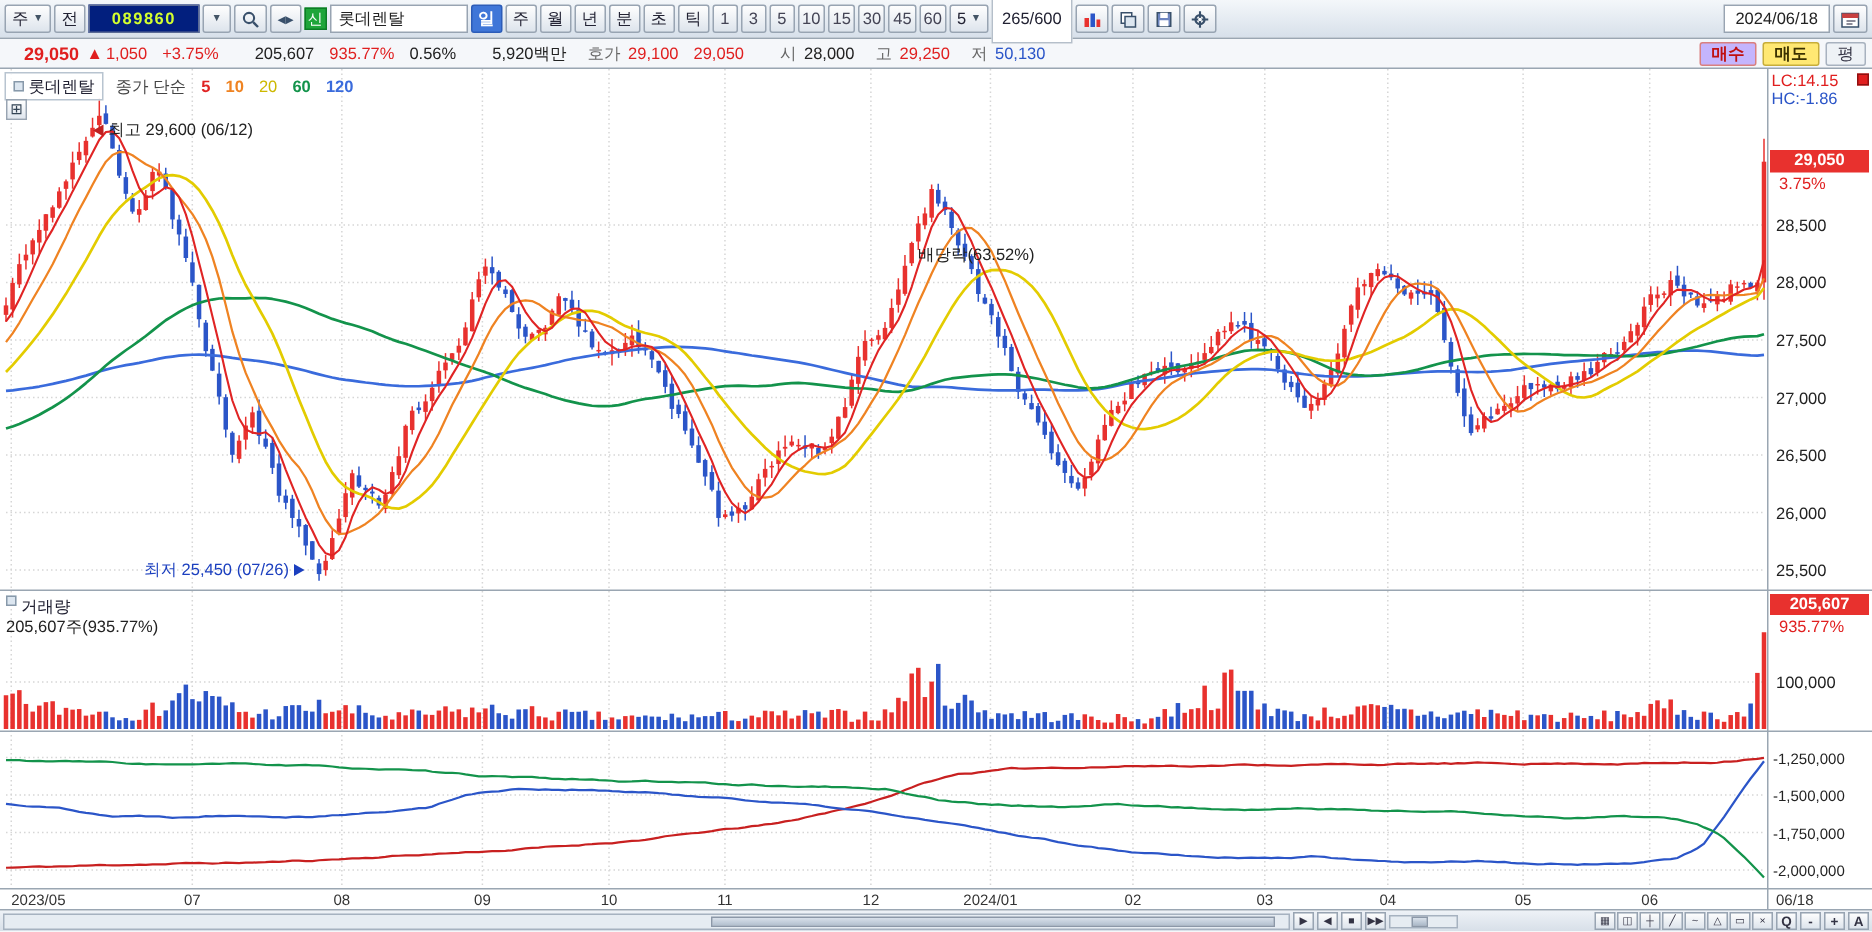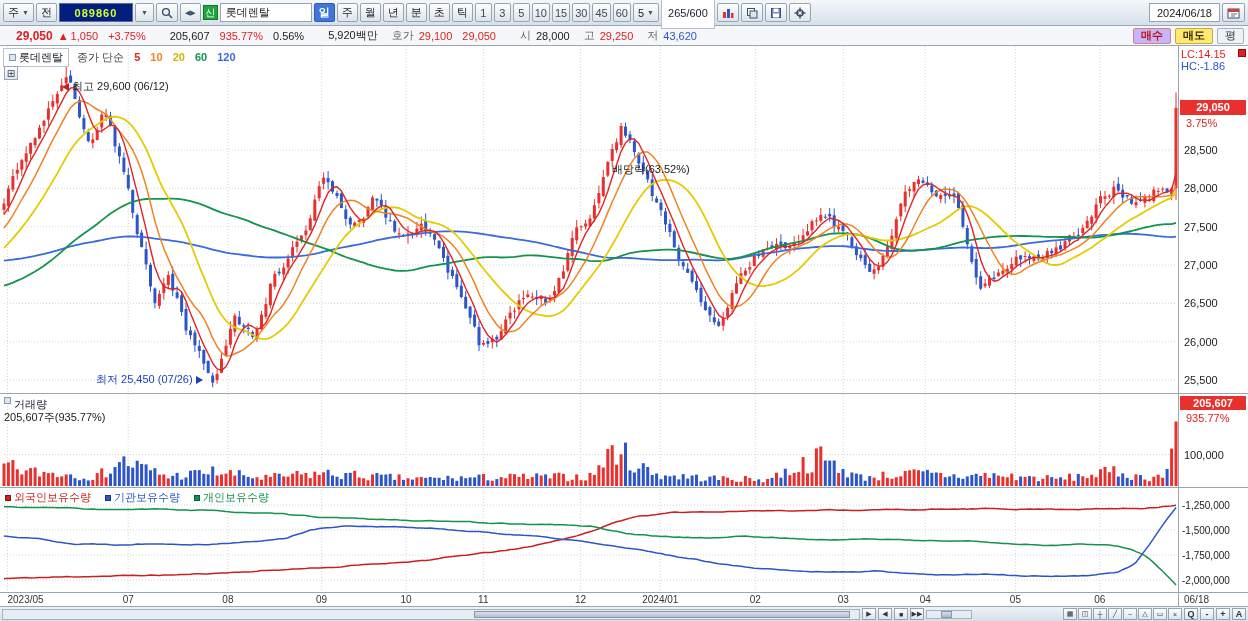--- a/index.html
+++ b/index.html
@@ -38,21 +38,21 @@
 
 
 .chart-region{position:relative;width:1248px;height:560px;background:#fff}
 .chart-region svg{position:absolute;left:0;top:0}
 .chart-region svg text{font-family:"Liberation Sans","DejaVu Sans",sans-serif}
 .ovl{position:absolute;white-space:nowrap}
 .legend{left:3px;top:2px;display:flex;align-items:center;gap:8px}
 .lgbox{display:inline-flex;align-items:center;gap:3px;border:1px solid #b8c4d0;background:rgba(255,255,255,.85);padding:1px 5px;color:#223}
 .sq{width:7px;height:7px;border:1px solid #8899aa;background:#dce6f0;display:inline-block}
 .lgma span{margin-right:7px}
-.c0{color:#444}.c5{color:#e02424;font-weight:bold}.c10{color:#ef8322;font-weight:bold}.c20{color:#cdb800;font-weight:bold}.c60{color:#13934b;font-weight:bold}.c120{color:#3a6bdc;font-weight:bold}
+.c0{color:#444}.c5{color:#e02424;font-weight:bold}.c10{color:#ef8322;font-weight:bold}.c20{color:#cdb800;font-weight:normal}.c60{color:#13934b;font-weight:bold}.c120{color:#3a6bdc;font-weight:bold}
 .grid-ico{left:4px;top:20px;width:14px;height:14px;display:flex;align-items:center;justify-content:center;
  border:1px solid #98a4b2;background:linear-gradient(#fff,#dfe6ee);font-size:10px;color:#345}
 .ann{font-size:11px}
 .ann-high{left:62px;top:33px;color:#222;display:flex;align-items:center;gap:3px}
 .ann-low{left:96px;top:326px;color:#1b3fbf;display:flex;align-items:center;gap:3px}
 .tri-l{width:0;height:0;border-top:4px solid transparent;border-bottom:4px solid transparent;border-right:7px solid #c02020}
 .tri-r{width:0;height:0;border-top:4px solid transparent;border-bottom:4px solid transparent;border-left:7px solid #1b3fbf}
 .ann-div{left:612px;top:116px;color:#222}
 .lc-lbl{left:1181px;top:2px;color:#e01f1f}
 .hc-lbl{left:1181px;top:14px;color:#2b55c8}
@@ -174,21 +174,21 @@
     <span class="blk mr24">0.56%</span>
     <span class="blk mr14">5,920백만</span>
     <span class="lbl mr5">호가</span>
     <span class="red mr10">29,100</span>
     <span class="red mr24">29,050</span>
     <span class="lbl mr5">시</span>
     <span class="blk mr14">28,000</span>
     <span class="lbl mr5">고</span>
     <span class="red mr14">29,250</span>
     <span class="lbl mr5">저</span>
-    <span class="blue">43,620</span>
+    <span class="blue">50,130</span>
     <span class="chip buy-chip">매수</span>
     <span class="chip sell-chip">매도</span>
     <span class="chip avg-chip">평</span>
   </div>
 
   <div class="chart-region">
     <svg id="chart-svg" width="1248" height="560" viewBox="0 0 1248 560">
         <g>
           <line x1="7.5" y1="0" x2="7.5" y2="546" stroke="#d6d6d6" stroke-dasharray="1 2"></line>
           <line x1="128.2" y1="0" x2="128.2" y2="546" stroke="#d6d6d6" stroke-dasharray="1 2"></line>
@@ -1098,34 +1098,20 @@
     <div class="ovl pct-badge">3.75%</div>
 
     <div class="ovl vol-title">
         <span class="sq"></span>
         <span>거래량</span>
       </div>
     <div class="ovl vol-sub">205,607주(935.77%)</div>
     <div class="ovl vol-badge">205,607</div>
     <div class="ovl vol-pct">935.77%</div>
 
-    <div class="ovl hold-labels">
-      <span class="it hl-f">
-          <span class="bullet" style="background:#c82020"></span>
-          <span>외국인보유수량</span>
-        </span>
-      <span class="it hl-i">
-          <span class="bullet" style="background:#2b55c8"></span>
-          <span>기관보유수량</span>
-        </span>
-      <span class="it hl-p">
-          <span class="bullet" style="background:#13934b"></span>
-          <span>개인보유수량</span>
-        </span>
-    </div>
   </div>
 
   <div class="bottombar">
     <div class="hscroll">
         <div class="hthumb"></div>
       </div>
     <div class="bbtn">▶</div>
     <div class="bbtn">◀</div>
     <div class="bbtn">■</div>
     <div class="bbtn">▶▶</div>

